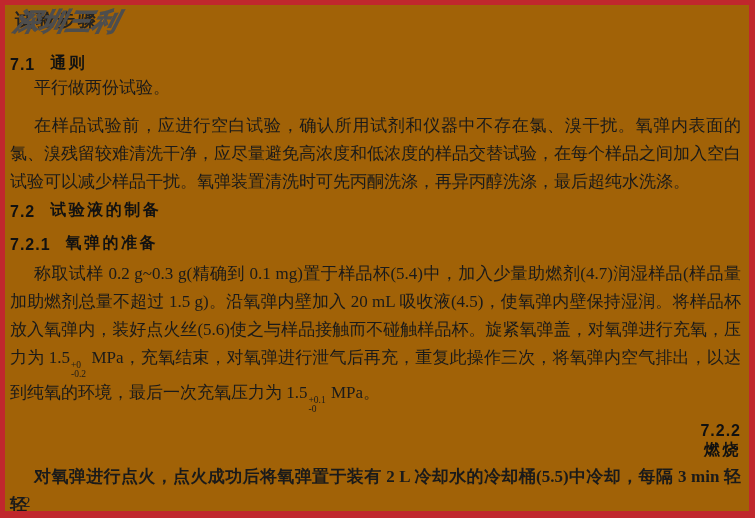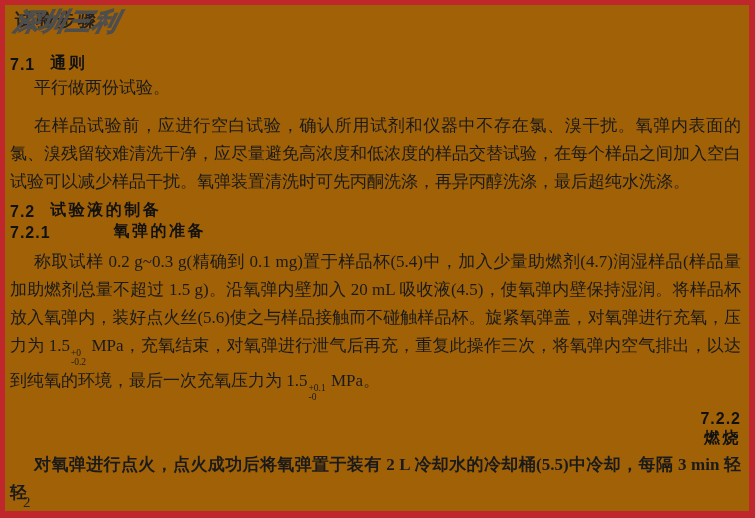--- a/index.html
+++ b/index.html
@@ -32,21 +32,21 @@
   }
   .sec-h .num{letter-spacing:1px;}
   .sec-h .title{margin-left:15px;letter-spacing:2.5px;}
   .para{
     margin:0;font-size:17px;line-height:28px;
     text-align:justify;text-indent:24px;color:#1a1a1a;
   }
   .mt-h1{margin-top:16px;}
   .mt-p1{margin-top:10px;}
   .mt-h2{margin-top:4px;}
-  .mt-h3{gap:48px;}
+  .mt-h3{margin-top:12px;}
   .mt-p3{margin-top:6px;}
   .mt-h4{margin-top:8px;flex-direction:column;}
   .mt-p5{margin-top:2px;font-weight:bold;}
   .tolstack{
     display:inline-flex;flex-direction:column;align-items:flex-start;
     vertical-align:-5px;font-size:9.5px;line-height:9px;
     font-family:"Liberation Serif",serif;margin:0 1px;
     text-indent:0;
   }
   .pagenum{

